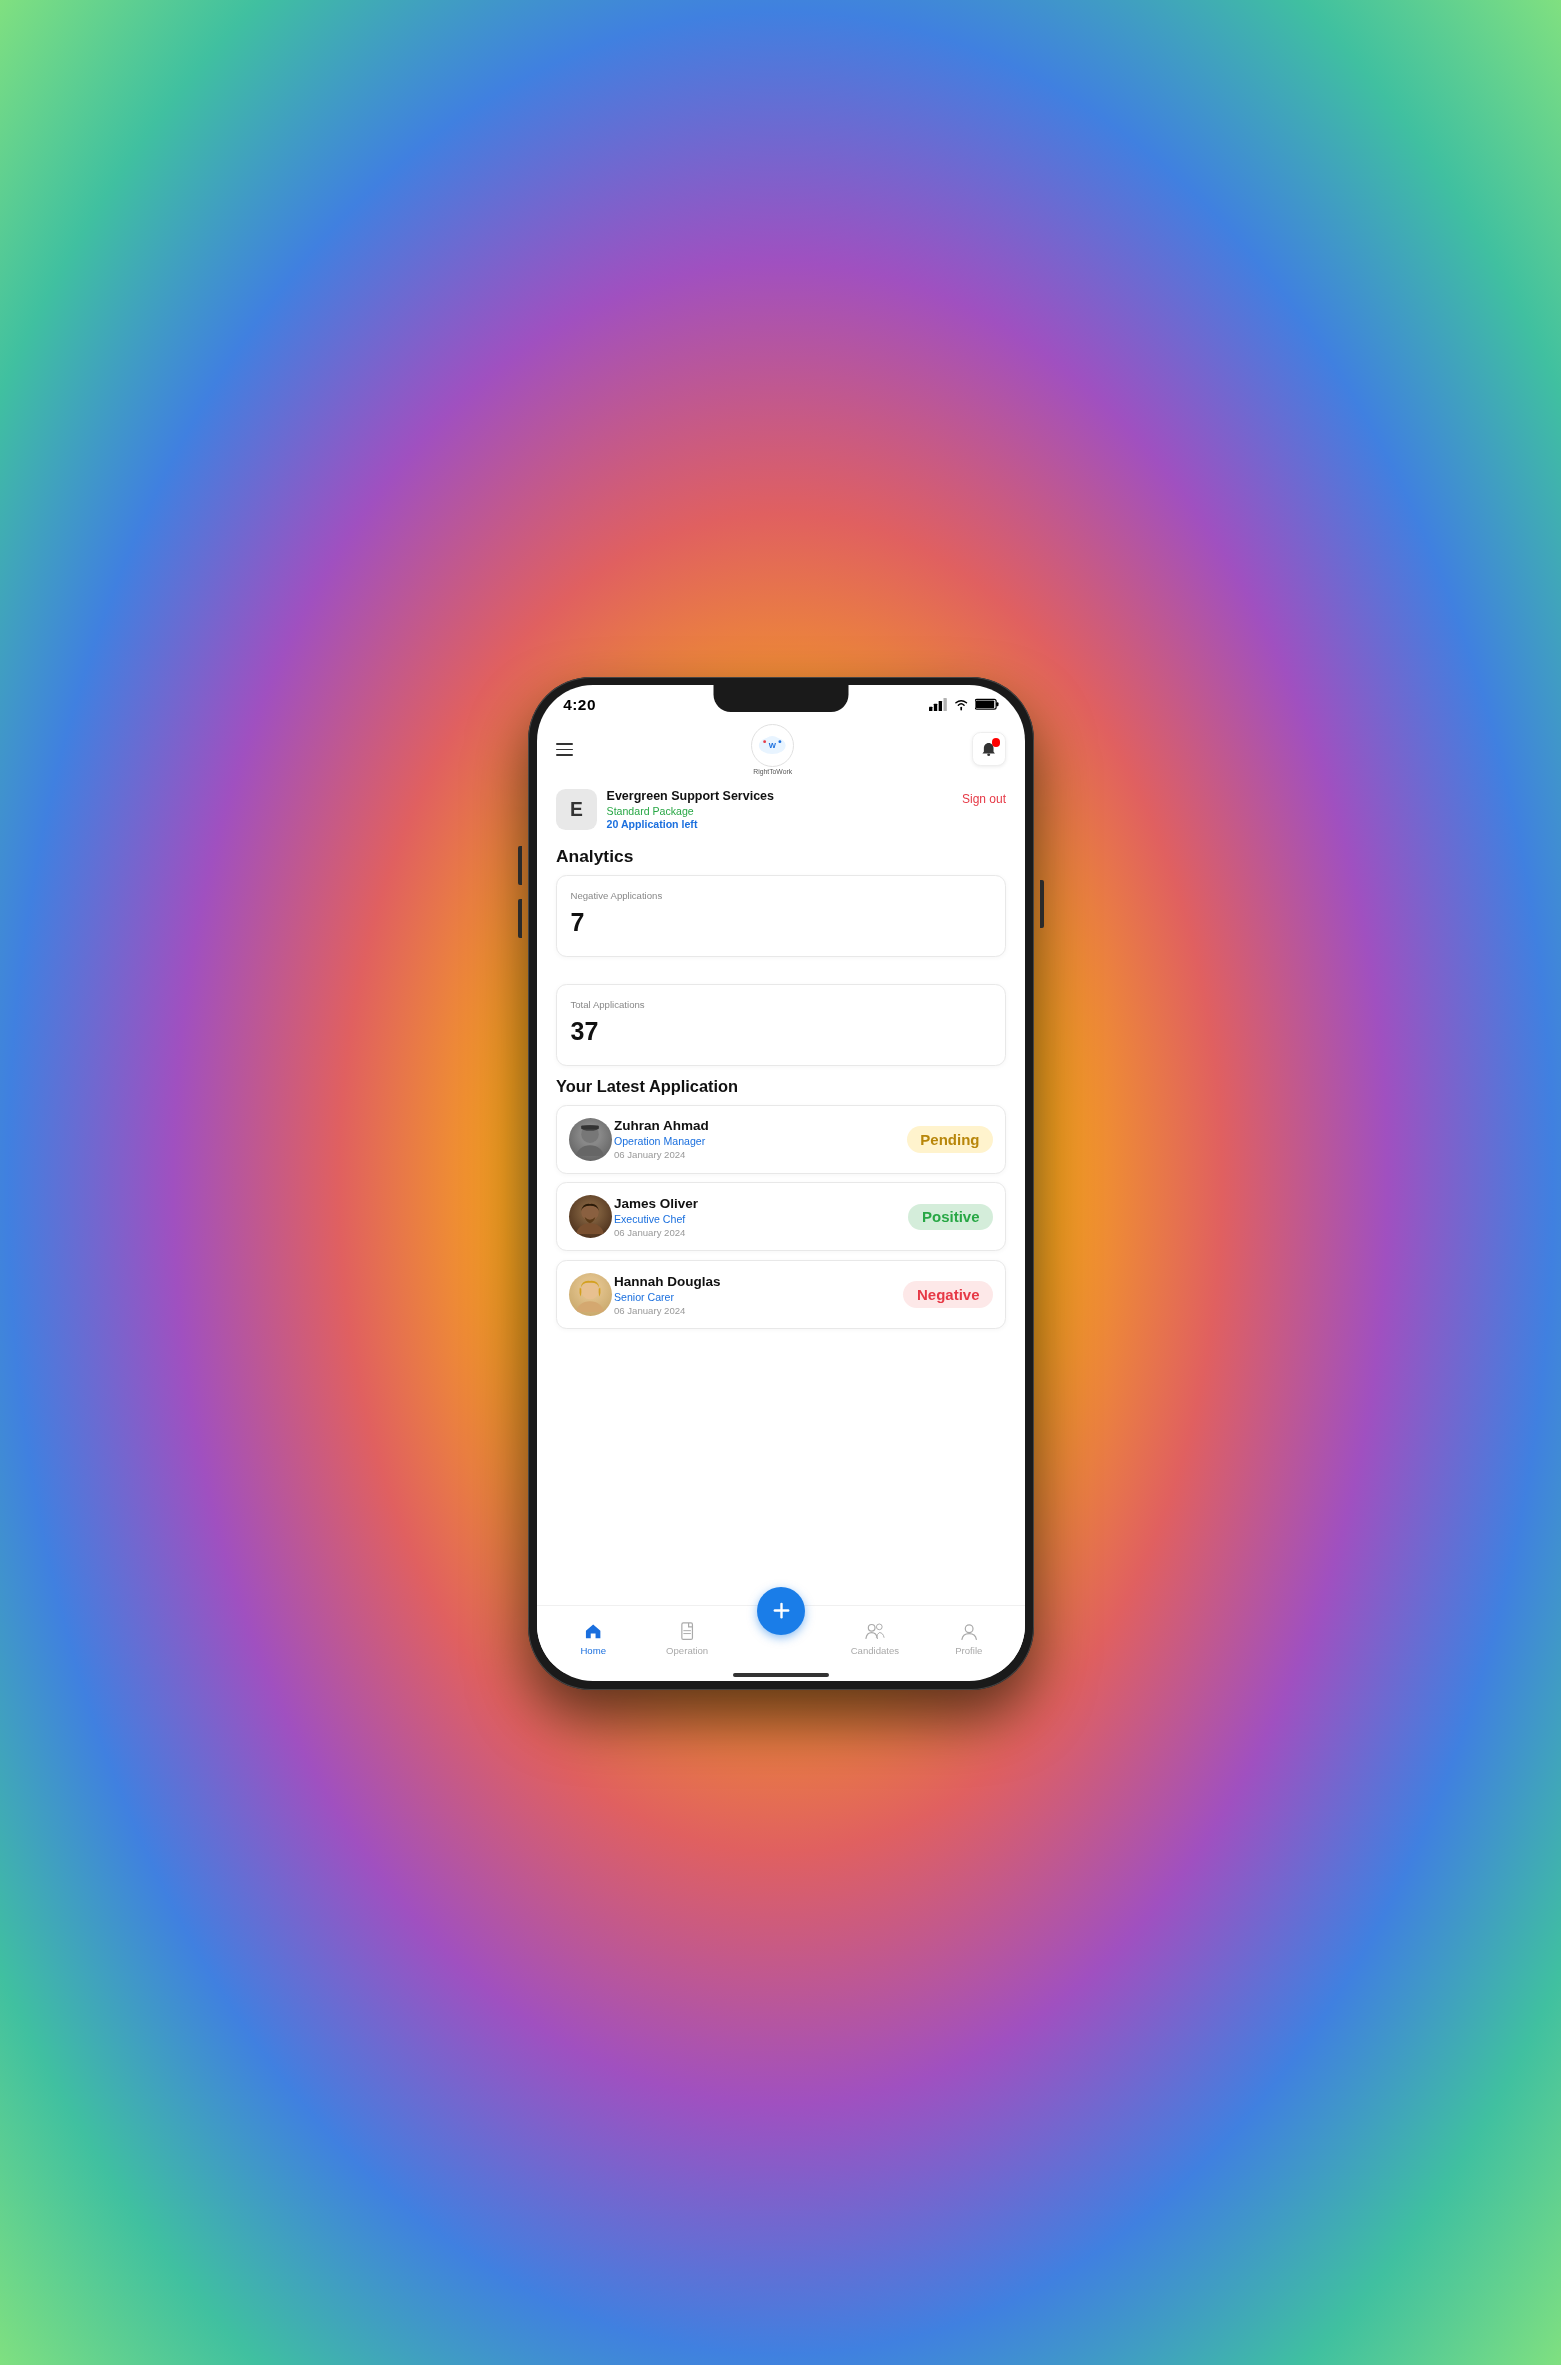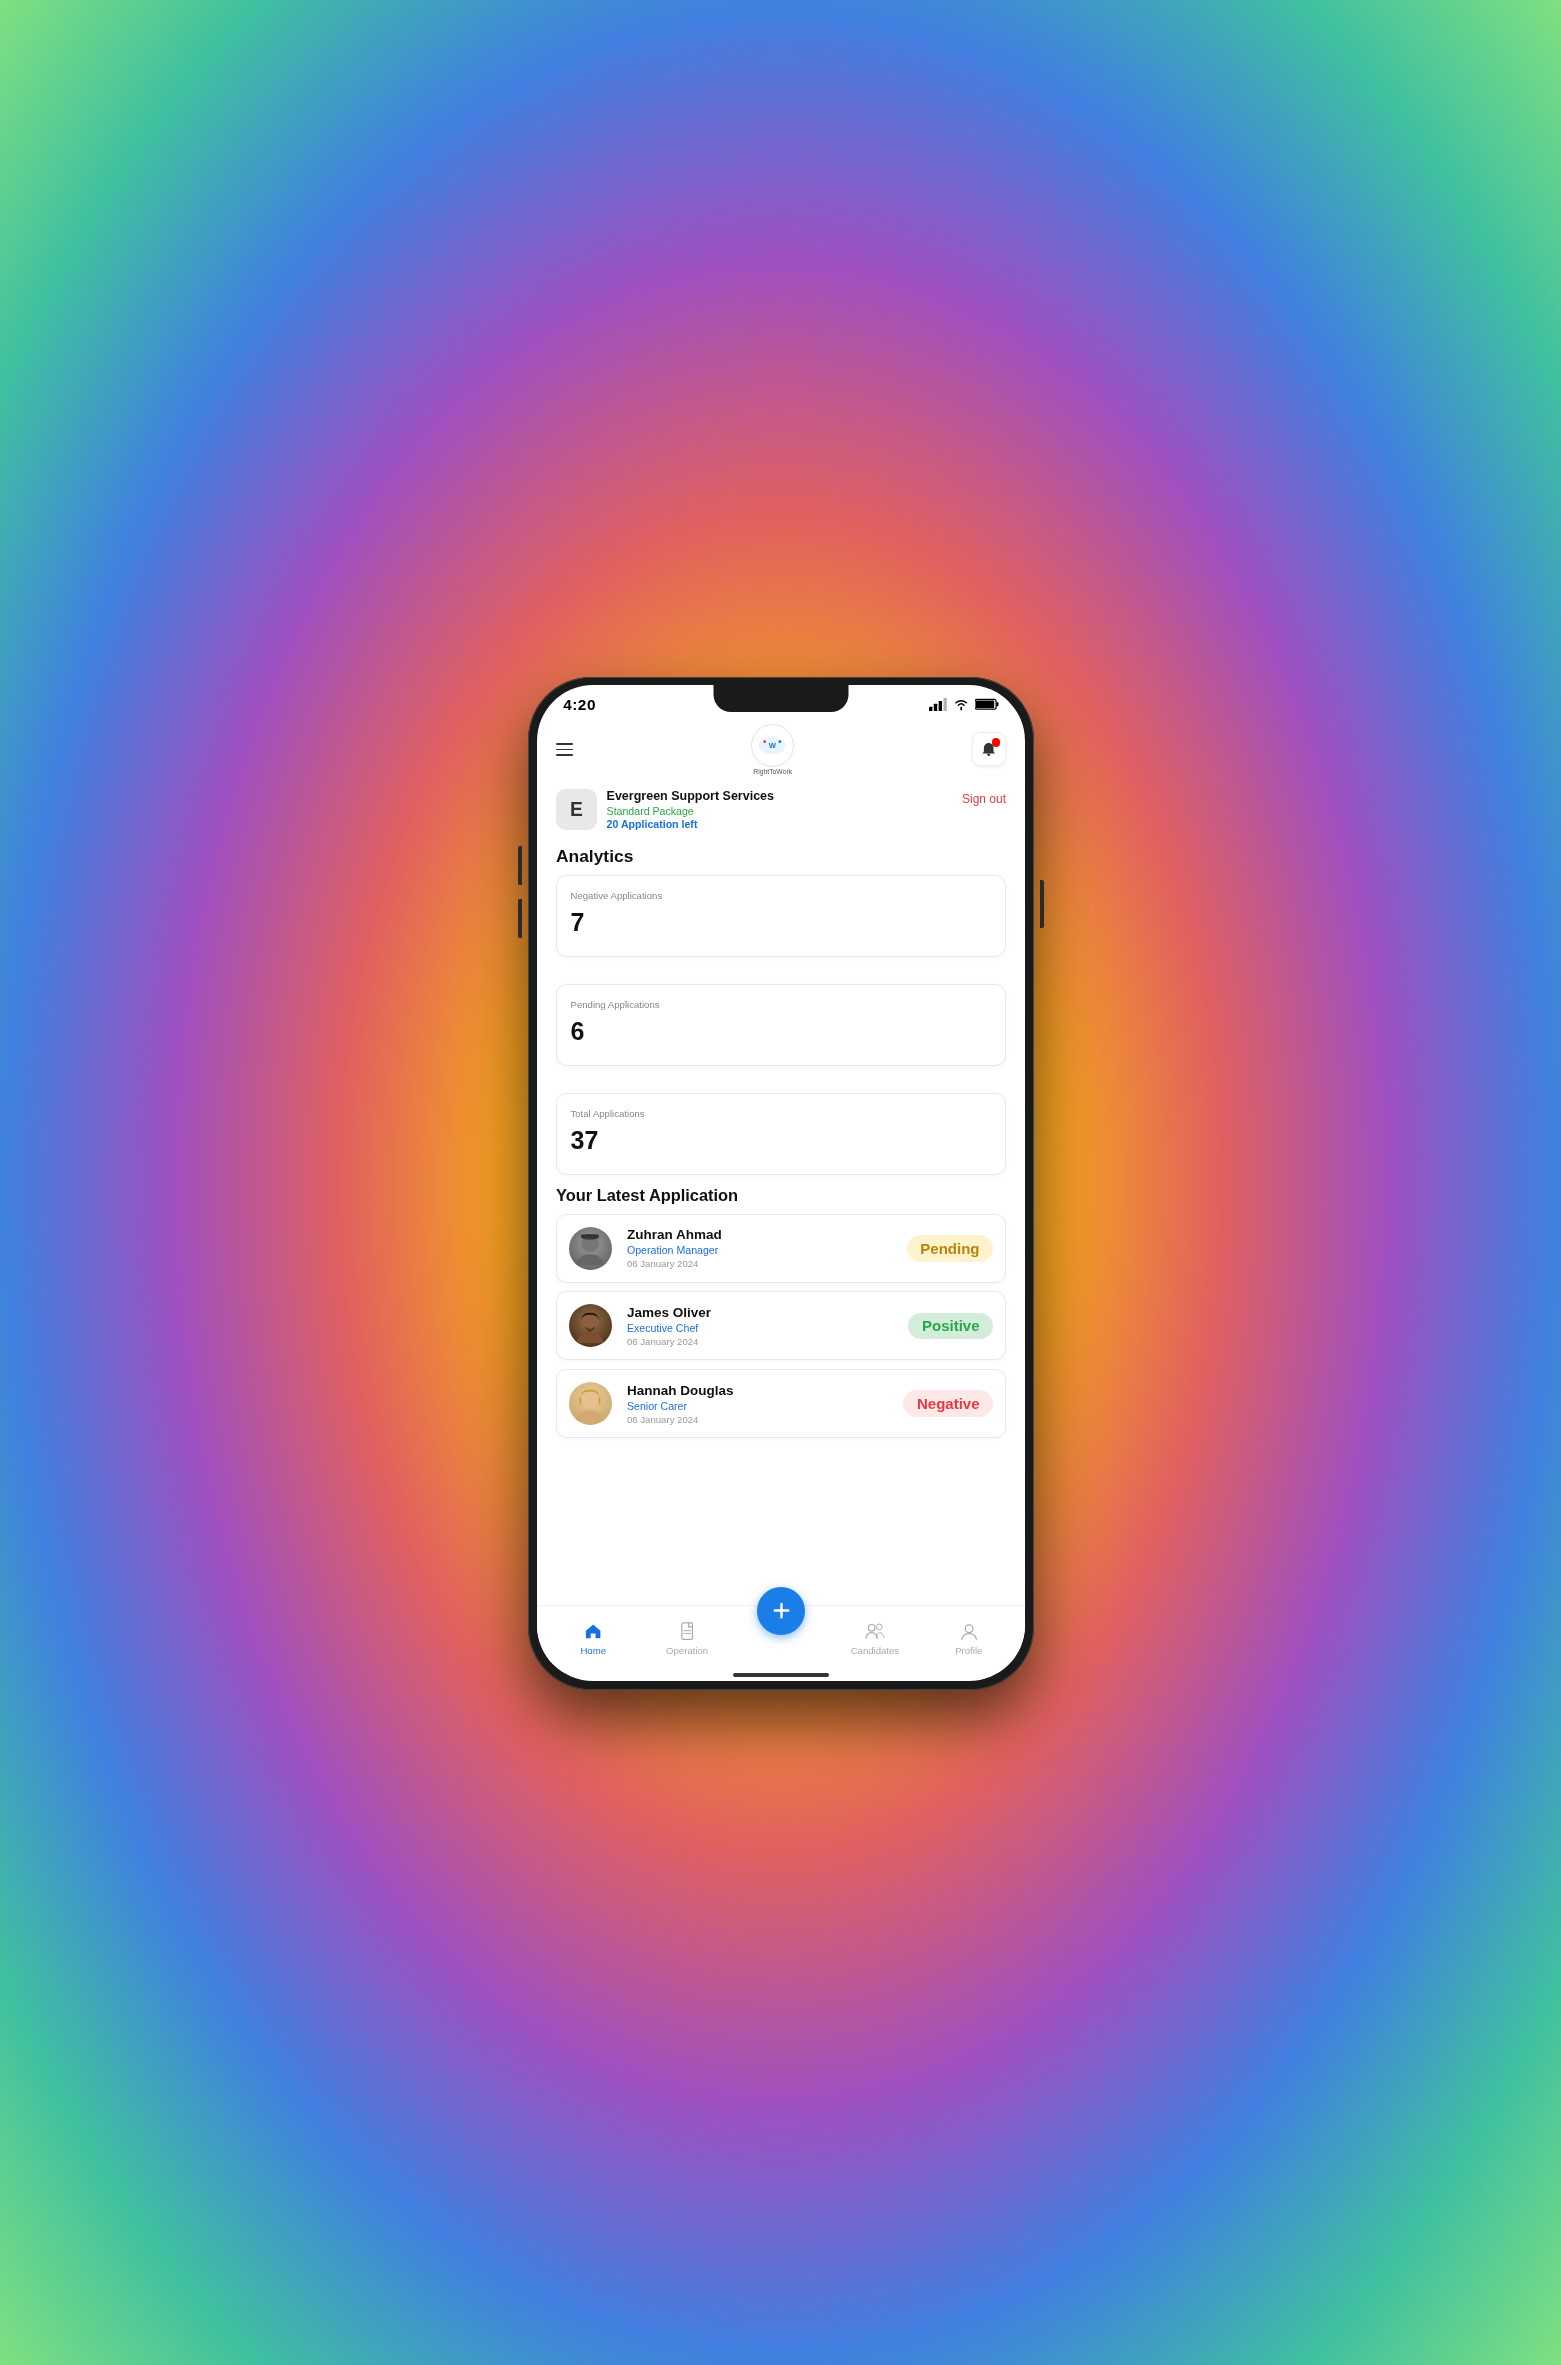--- a/index.html
+++ b/index.html
@@ -264,21 +264,21 @@
 
     .app-card {
       background: #fff;
       border-radius: 10.6px;
       border: 0.7px solid #e8e8e8;
       padding: 12px 12px;
       box-shadow: 0 1px 4.8px rgba(0,0,0,0.04);
       margin-bottom: 8.7px;
       display: flex;
       align-items: center;
-      gap: 15px;
+      gap: 2px;
     }
 
     .candidate-avatar {
       width: 43px;
       height: 43px;
       border-radius: 50%;
       object-fit: cover;
       background: #ccc;
       flex-shrink: 0;
       overflow: hidden;
@@ -538,24 +538,20 @@
       <div class="section-title">Analytics</div>
 
       <div class="analytics-grid">
 
         <div class="stat-card">
           <div class="stat-label">Negative Applications</div>
           <div class="stat-value">7</div>
         </div>
 
 
-        <div class="stat-card">
-          <div class="stat-label">Pending Applications</div>
-          <div class="stat-value">6</div>
-        </div>
 
         <div class="stat-card">
           <div class="stat-label">Total Applications</div>
           <div class="stat-value">37</div>
         </div>
       </div>
 
       <div class="latest-title">Your Latest Application</div>
 
       <div class="app-card">

